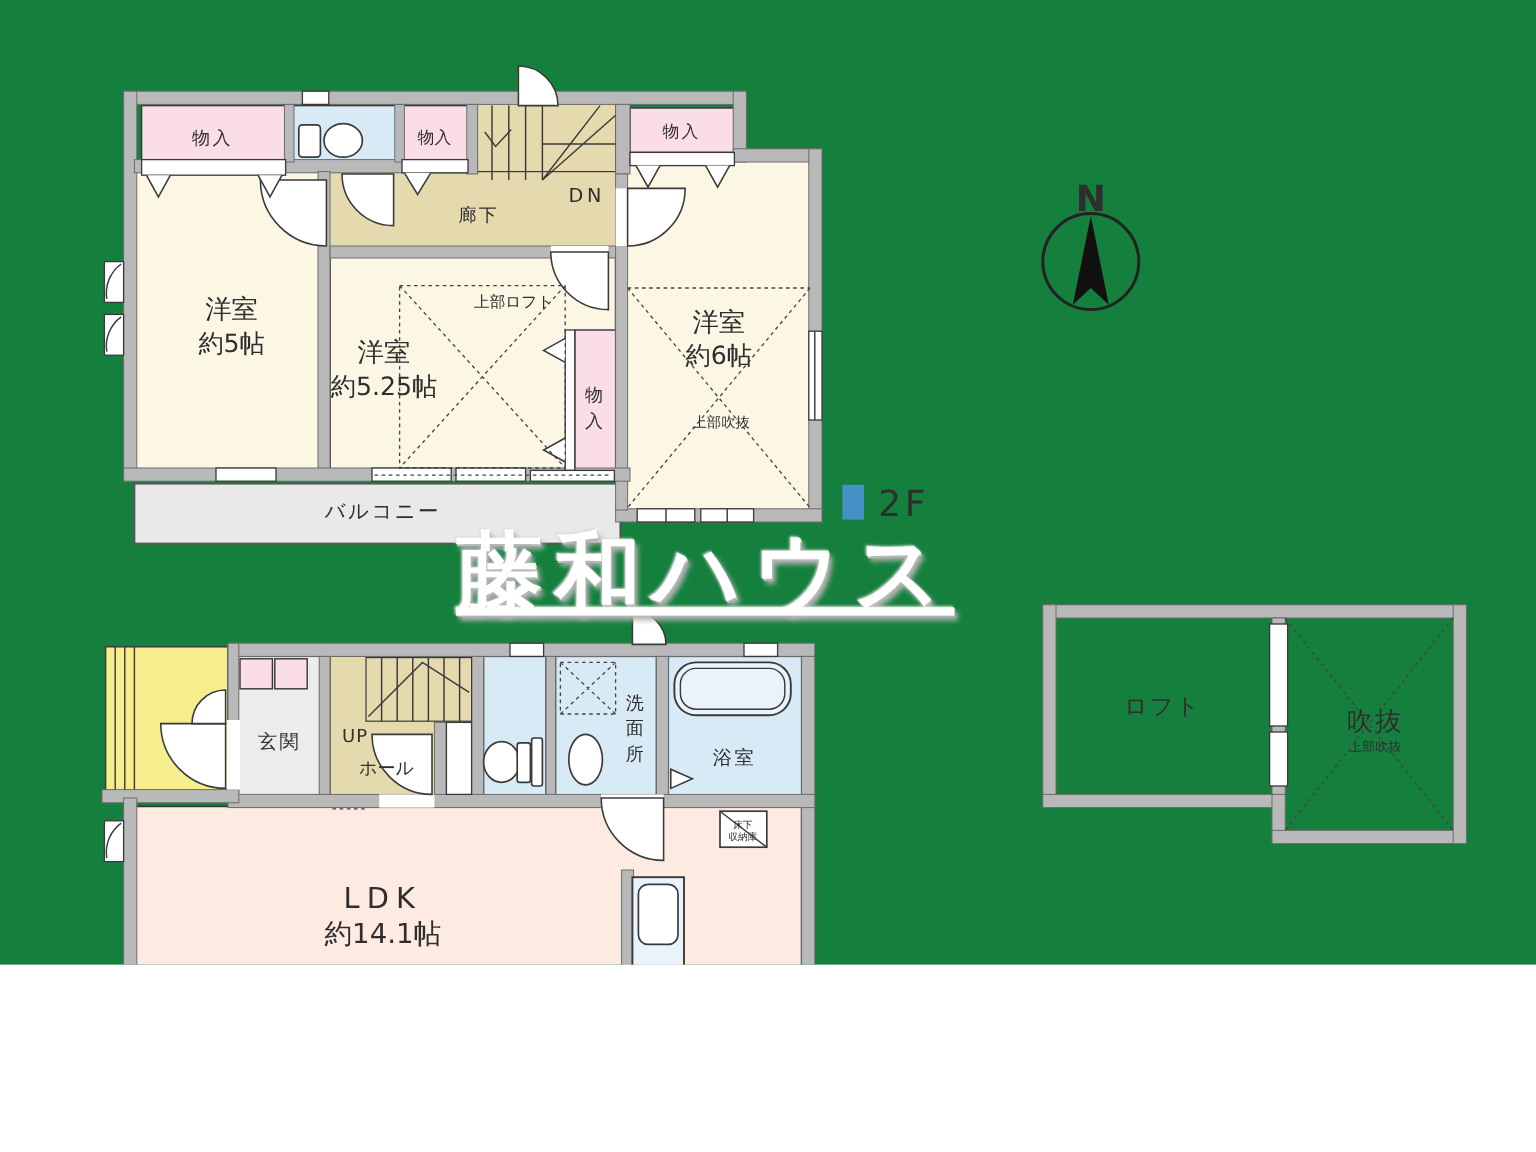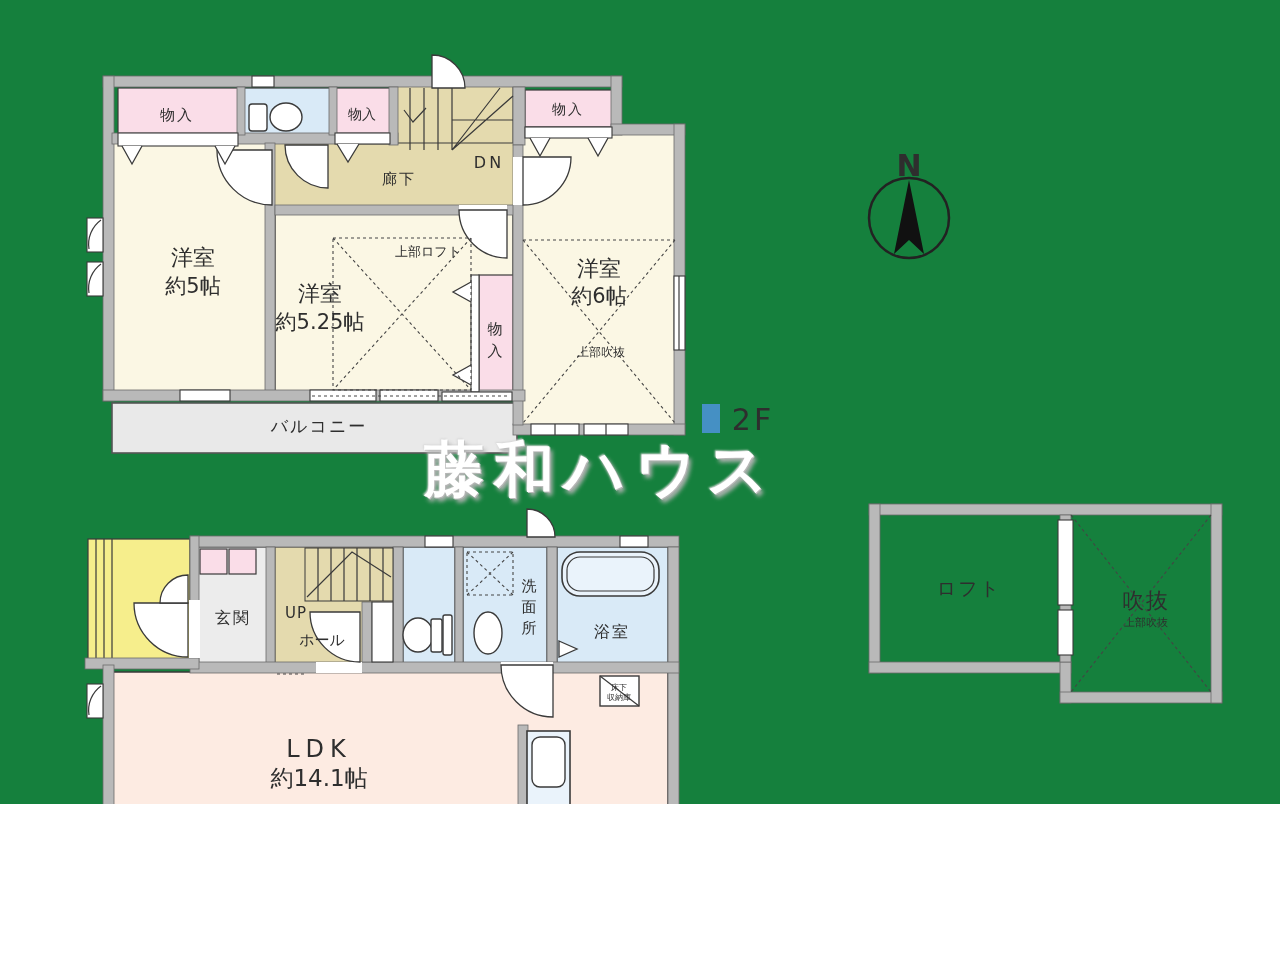--- a/index.html
+++ b/index.html
@@ -20,23 +20,23 @@
   .peach{fill:var(--peach);stroke:#3a3a3a;stroke-width:1.4;}
   .gray{fill:var(--balcony);stroke:#555;stroke-width:1.6;}
   .yellow{fill:var(--yellow);stroke:#3a3a3a;stroke-width:1.2;}
   .white{fill:#fff;stroke:#3a3a3a;stroke-width:1.1;}
   .gap{fill:#fff;stroke:none;}
   .door{fill:#fff;stroke:#3a3a3a;stroke-width:1.3;}
   .thin{fill:none;stroke:#3a3a3a;stroke-width:1.2;}
   .dash{fill:none;stroke:#444;stroke-width:1.1;stroke-dasharray:3,3;}
   .fixt{fill:#fff;stroke:#3a3a3a;stroke-width:1.4;}
   .fixtb{fill:#eaf3fb;stroke:#3a3a3a;stroke-width:1.6;}
-  #watermark{position:absolute;left:424px;top:430px;font-size:60px;font-weight:600;
+  #watermark{position:absolute;left:380px;top:430px;font-size:72px;font-weight:600;
     letter-spacing:10px;color:#ffffff;white-space:nowrap;pointer-events:none;
-    text-shadow:3px 4px 4px #b3b3b3,-1px -1px 2px #d8d8d8,1px 1px 0 #cccccc;}
+    text-shadow:3px 4px 4px #b3b3b3,-1px -1px 2px #d8d8d8,1px 1px 0 #cccccc;text-decoration:underline;}
 </style>
 </head>
 <body>
 
 <div id="stage">
 <svg width="1280" height="960" viewBox="0 0 1280 960">
 
   <g>
 
     <g>

